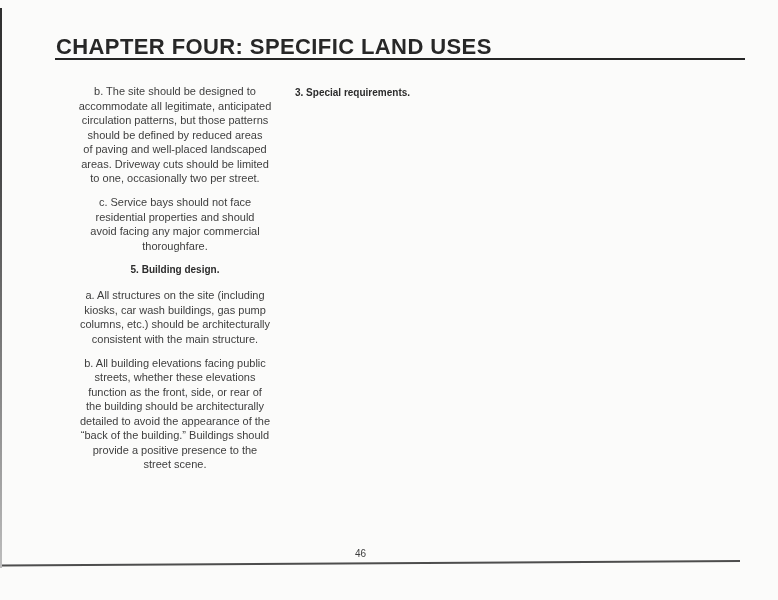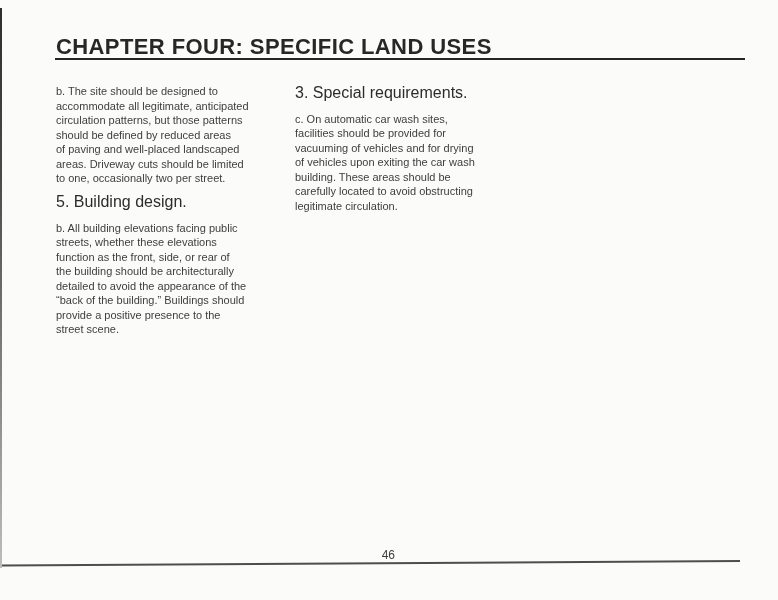--- a/index.html
+++ b/index.html
@@ -40,44 +40,44 @@
     left: 55px;
     top: 58px;
     width: 690px;
     height: 2px;
     background: #262626;
   }
   .col {
     position: absolute;
     top: 84px;
   }
-  .col-left  { left: 56px;  width: 238px; }
+  .col-left  { left: 56px;  width: 238px; text-align: center; }
   .col-right { left: 295px; width: 240px; }
   .para {
     margin: 0 0 9.5px 0;
     font-size: 11px;
     line-height: 14.5px;
     color: #3e3e3e;
     white-space: pre-line; 
   }
   .col-heading {
     margin: 2px 0 11px 0;
-    font-size: 16px;
+    font-size: 10px;
     line-height: 14.5px;
-    font-weight: normal;
+    font-weight: bold;
     color: #2c2c2c;
     white-space: pre-line;
   }
   .page-number {
     position: absolute;
     left: 355px;
     top: 548px;
     width: 40px;
-    text-align: right;
-    font-size: 12px;
+    text-align: left;
+    font-size: 10px;
     color: #3e3e3e;
   }
   .footer-rule {
     position: absolute;
     left: 2px;
     top: 560px;
     width: 738px;
     height: 2px;
     background: #4d4d4d;
     transform: rotate(-0.35deg); 
@@ -95,38 +95,39 @@
   <div class="header-rule"></div>
 
   <div class="col col-left">
     <p class="para">b. The site should be designed to
 accommodate all legitimate, anticipated
 circulation patterns, but those patterns
 should be defined by reduced areas
 of paving and well-placed landscaped
 areas. Driveway cuts should be limited
 to one, occasionally two per street.</p>
+    <p class="para">c. Service bays should not face
+residential properties and should
+avoid facing any major commercial
+thoroughfare.</p>
     <p class="col-heading">5. Building design.</p>
+    <p class="para">a. All structures on the site (including
+kiosks, car wash buildings, gas pump
+columns, etc.) should be architecturally
+consistent with the main structure.</p>
     <p class="para">b. All building elevations facing public
 streets, whether these elevations
 function as the front, side, or rear of
 the building should be architecturally
 detailed to avoid the appearance of the
 “back of the building.” Buildings should
 provide a positive presence to the
 street scene.</p>
   </div>
 
   <div class="col col-right">
     <p class="col-heading">3. Special requirements.</p>
-    <p class="para">c. On automatic car wash sites,
-facilities should be provided for
-vacuuming of vehicles and for drying
-of vehicles upon exiting the car wash
-building. These areas should be
-carefully located to avoid obstructing
-legitimate circulation.</p>
   </div>
 
   <span class="page-number">46</span>
   <div class="footer-rule"></div>
 
 </div>
 
 </body></html>

